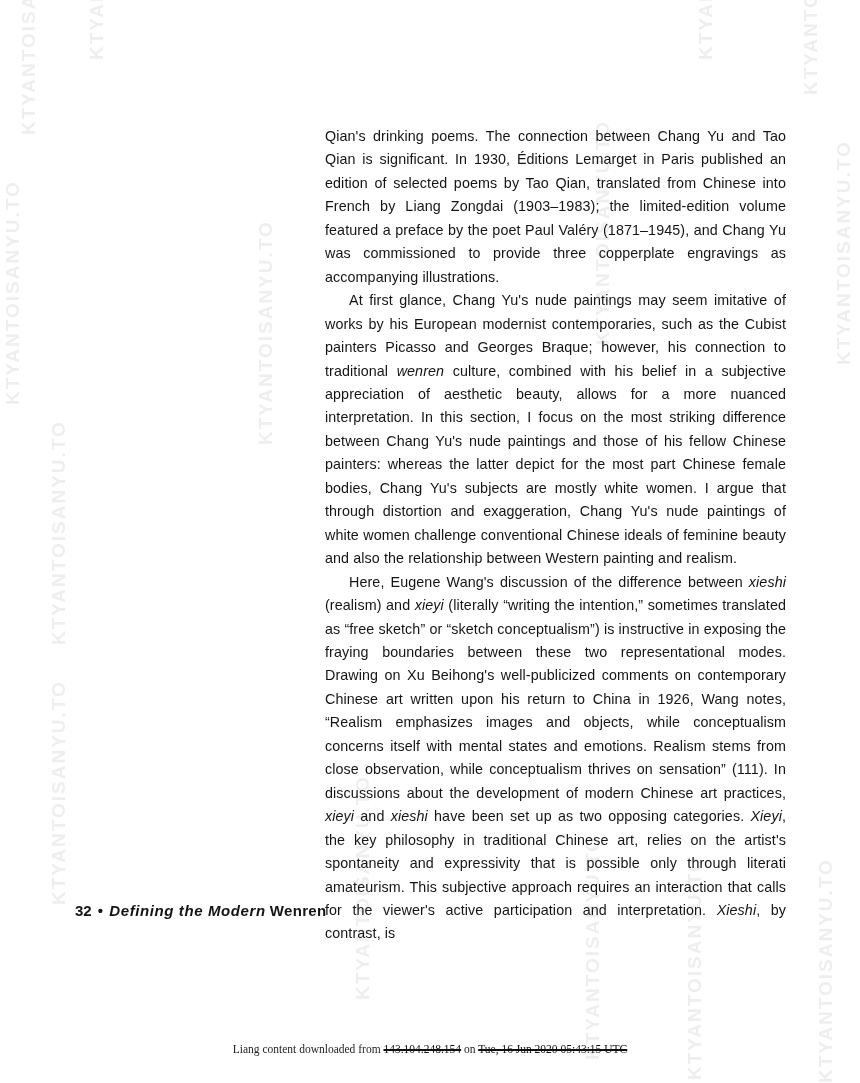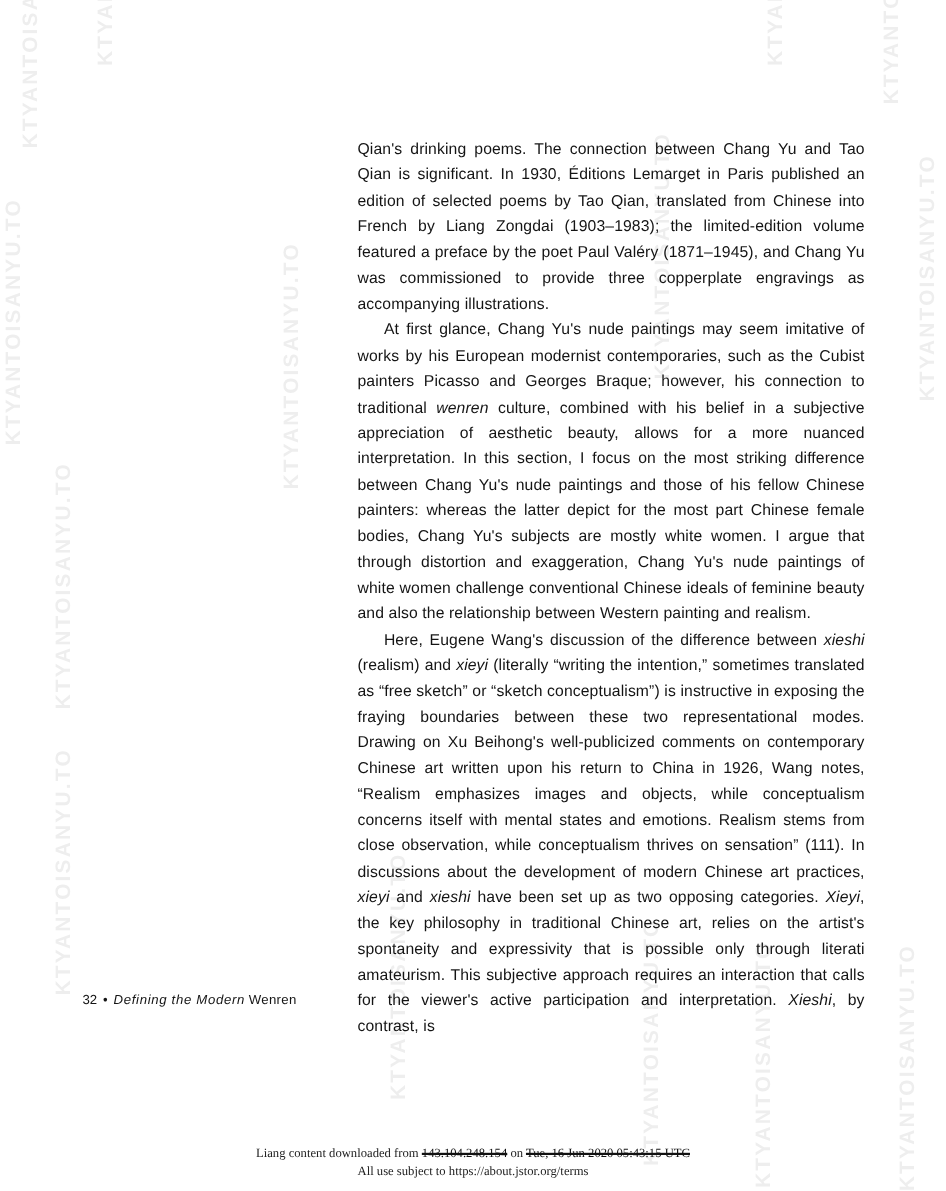--- a/index.html
+++ b/index.html
@@ -36,22 +36,22 @@
     letter-spacing: 0.1px;
   }
   .body-text p { margin: 0; }
   .body-text p.indent { text-indent: 24px; }
   .body-text em { font-style: italic; }
 
   
   .footer {
     position: absolute;
     left: 75px; top: 902px;
-    font-size: 12px;
-    font-weight: normal;
+    font-size: 15px;
+    font-weight: bold;
     color: #141414;
   }
   .footer .ftitle { font-style: italic; letter-spacing: 0.6px; }
   .footer .fterm { font-style: normal; letter-spacing: 0.3px; }
   .footer .bullet { padding: 0 2px; }
 
   
   .notice {
     position: absolute;
     left: 0; right: 0; top: 1042px;
@@ -104,19 +104,15 @@
     <span class="fterm">Wenren</span>
   </div>
 
   <div class="notice">
     <div class="notice-line1">
       <span>Liang content downloaded from</span>
       <span class="redacted">143.104.248.154</span>
       <span>on</span>
       <span class="redacted">Tue, 16 Jun 2020 05:43:15 UTC</span>
     </div>
-    <div class="notice-line2">
-      <span>All use subject to</span>
-      <span class="terms-url">https://about.jstor.org/terms</span>
-    </div>
   </div>
 
 </div>
 
 </body></html>

